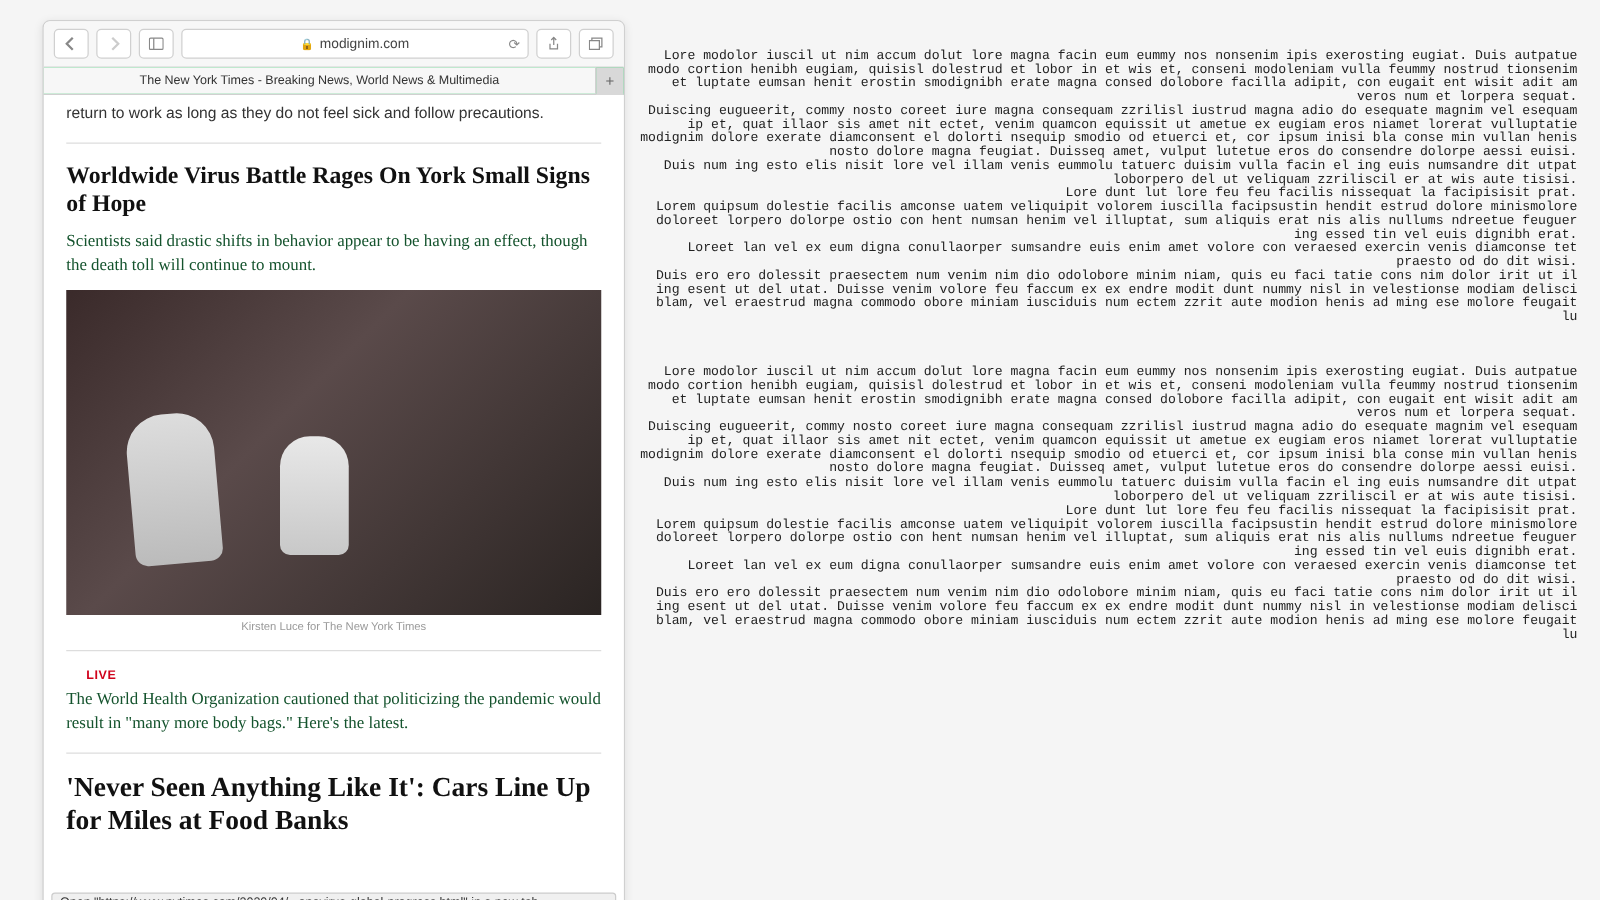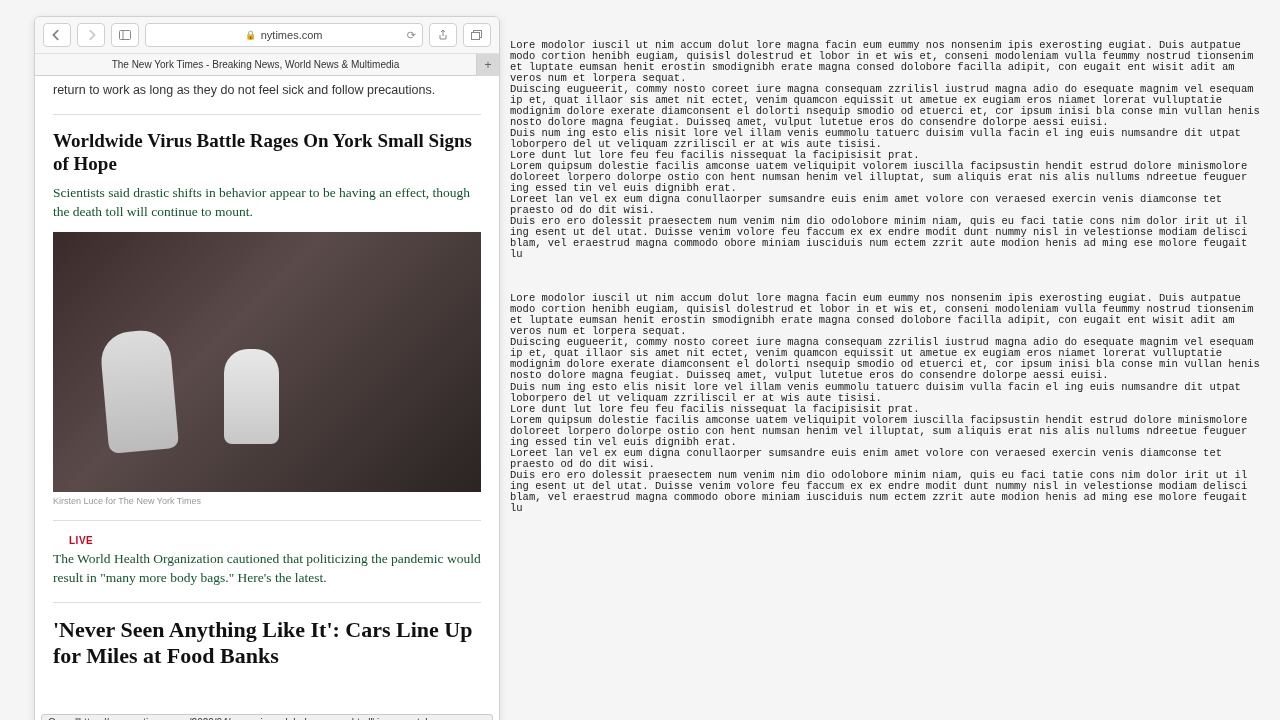--- a/index.html
+++ b/index.html
@@ -18,25 +18,25 @@
 .content::-webkit-scrollbar { width: 10px; }
 .content::-webkit-scrollbar-thumb { background: #c0c0c0; border-radius: 5px; }
 .cutoff { font-size: 12.5px; color: #333; line-height: 1.4; margin-top: 6px; }
 .divider { border: none; border-top: 1px solid #ddd; margin: 14px 0; }
 .headline { font-family: Georgia, serif; font-weight: bold; font-size: 19px; line-height: 1.25; color: #111; margin-bottom: 8px; }
 .headline-lg { font-family: Georgia, serif; font-weight: 700; font-size: 22px; line-height: 1.2; color: #111; margin-bottom: 6px; }
 .summary { font-family: Georgia, serif; font-size: 13.5px; line-height: 1.4; color: #14532d; margin-bottom: 10px; }
 .photo { width: 100%; height: 260px; background: linear-gradient(135deg, #3a2a2a 0%, #5a4a4a 40%, #2a2422 100%); position: relative; overflow: hidden; }
 .photo::before { content: ''; position: absolute; left: 12%; top: 38%; width: 70px; height: 120px; background: linear-gradient(180deg, #ddd 0%, #bbb 100%); border-radius: 30px 30px 10px 10px; transform: rotate(-5deg); }
 .photo::after { content: ''; position: absolute; left: 40%; top: 45%; width: 55px; height: 95px; background: linear-gradient(180deg, #e8e8e8 0%, #c8c8c8 100%); border-radius: 24px 24px 8px 8px; }
-.caption { font-size: 9px; color: #999; text-align: left; margin-top: 4px; font-family: -apple-system, sans-serif; }
+.caption { font-size: 9px; color: #999; text-align: center; margin-top: 4px; font-family: -apple-system, sans-serif; }
 .live { font-size: 10px; font-weight: 700; color: #d0021b; letter-spacing: 0.5px; margin-bottom: 4px; padding-left: 16px; }
 .statusbar { position: absolute; bottom: 4px; left: 6px; right: 6px; background: #f0f0f0; border: 1px solid #ccc; border-radius: 3px; font-size: 10px; color: #333; padding: 2px 6px; white-space: nowrap; overflow: hidden; text-overflow: ellipsis; }
 .right { flex: 1; padding: 18px 18px 18px 10px; overflow: hidden; }
-.lorem { font-family: "Courier New", monospace; font-size: 10.5px; line-height: 1.05; color: #222; white-space: pre-wrap; word-break: break-word; }
+.lorem { font-family: "Courier New", monospace; font-size: 10.5px; line-height: 1.05; color: #222; white-space: pre-wrap; word-break: break-word; text-align: right; }
 .lorem p { margin-bottom: 11px; }
 svg { width: 12px; height: 12px; display: block; }
 </style>
 </head>
 <body>
 
 <div class="container">
   <div class="browser">
     <div class="toolbar">
       <div class="tb-btn">
@@ -50,21 +50,21 @@
           </svg>
         </div>
       <div class="tb-btn">
           <svg viewBox="0 0 12 10">
             <rect x="0.5" y="0.5" width="11" height="9" rx="1" stroke="#888" fill="none"></rect>
             <line x1="4" y1="0.5" x2="4" y2="9.5" stroke="#888"></line>
           </svg>
         </div>
       <div class="addrbar">
         <span class="lock">🔒</span>
-        <span>nytimes.com</span>
+        <span>modignim.com</span>
         <span class="reload">⟳</span>
       </div>
       <div class="tb-btn">
           <svg viewBox="0 0 10 12">
             <path d="M5 1v6M3 3l2-2 2 2M2 6v4h6V6" stroke="#888" fill="none" stroke-width="1"></path>
           </svg>
         </div>
       <div class="tb-btn">
           <svg viewBox="0 0 12 10">
             <rect x="2.5" y="0.5" width="8" height="7" stroke="#888" fill="none"></rect>

